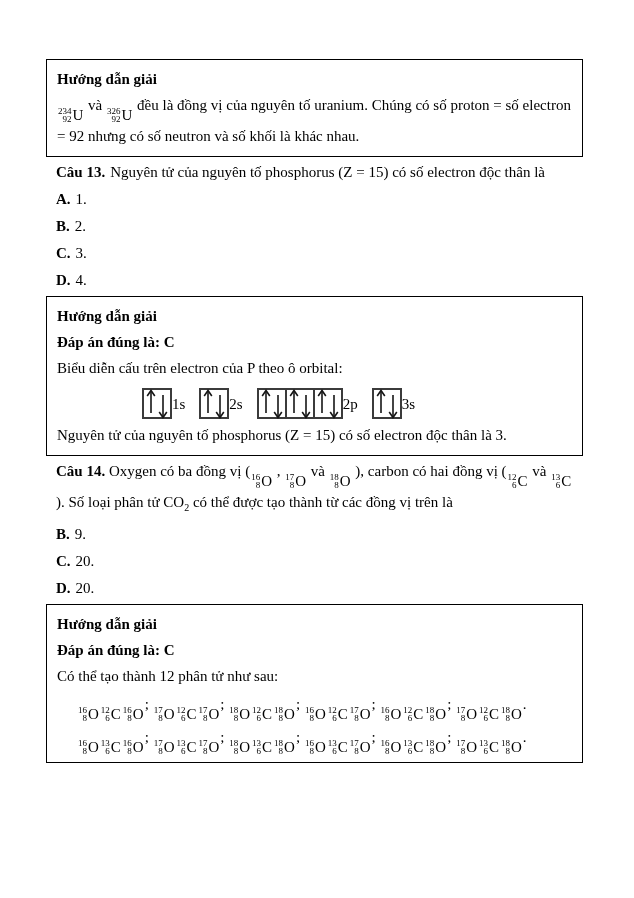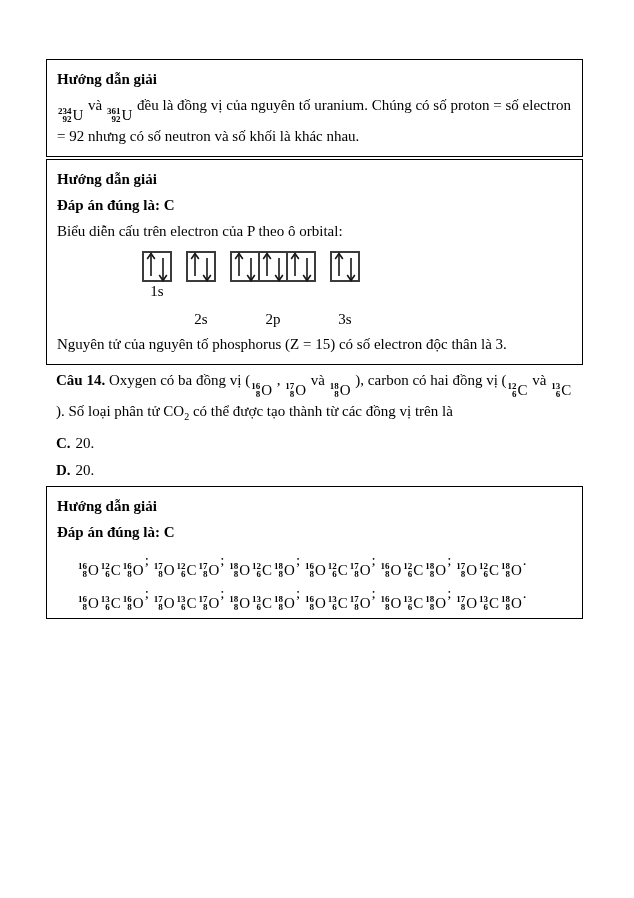--- a/index.html
+++ b/index.html
@@ -20,28 +20,28 @@
   p.line { margin:0; line-height:27px; }
   .box p.line { line-height:26px; }
   .bold { font-weight:bold; }
   .qtext { margin-left:5px; }
   .opt-text { margin-left:5px; }
 
   
   .iso { display:inline-flex; align-items:center; vertical-align:-4px; margin:0 1px; }
   .iso-stack {
     display:inline-flex; flex-direction:column; align-items:flex-end;
-    font-size:9px; line-height:8px; margin-right:1px;font-weight:bold;
+    font-size:9px; line-height:8px; margin-right:1px;
   }
   .iso-sym { font-size:15px; line-height:15px; }
 
   
   .orb-diagram { margin:7px 0 3px 85px; white-space:nowrap; }
-  .orb-group { display:inline-flex; flex-direction:column; align-items:center; vertical-align:top; }
-  .orb-group + .orb-group { margin-left:14px;gap:28px; }
+  .orb-group { display:inline-flex; flex-direction:row; align-items:center; vertical-align:top; }
+  .orb-group + .orb-group { margin-left:14px; }
   .orb-cells { display:flex; }
   .orb-cell {
     width:30px; height:31px; box-sizing:border-box;
     border:2px solid #3b3b3b; background:#fff;
     display:flex; align-items:center; justify-content:center; gap:2px;
   }
   .orb-cell + .orb-cell { margin-left:-2px; }
   .ar-svg { display:block; }
   .ar-up { transform:translateY(-2px); }
   .ar-down { transform:translateY(2px); }
@@ -59,27 +59,34 @@
   <div class="box">
     <p class="line bold">Hướng dẫn giải</p>
     <p class="line"><span class="iso">
           <span class="iso-stack">
             <span>234</span>
             <span>92</span>
           </span>
           <span class="iso-sym">U</span>
         </span> và <span class="iso">
           <span class="iso-stack">
-            <span>361</span>
+            <span>326</span>
             <span>92</span>
           </span>
           <span class="iso-sym">U</span>
         </span> đều là đồng vị của nguyên tố uranium. Chúng có số proton = số electron = 92 nhưng có số neutron và số khối là khác nhau.</p>
   </div>
 
+  <div class="flow">
+    <p class="line"><b>Câu 13.</b><span class="qtext">Nguyên tử của nguyên tố phosphorus (Z = 15) có số electron độc thân là</span></p>
+    <p class="line"><b class="opt-letter">A.</b><span class="opt-text">1.</span></p>
+    <p class="line"><b class="opt-letter">B.</b><span class="opt-text">2.</span></p>
+    <p class="line"><b class="opt-letter">C.</b><span class="opt-text">3.</span></p>
+    <p class="line"><b class="opt-letter">D.</b><span class="opt-text">4.</span></p>
+  </div>
 
   <div class="box">
     <p class="line bold">Hướng dẫn giải</p>
     <p class="line bold">Đáp án đúng là: C</p>
     <p class="line">Biểu diễn cấu trên electron của P theo ô orbital:</p>
     <div class="orb-diagram"><span class="orb-group">
           <span class="orb-cells">
             <span class="orb-cell">
               <svg width="10" height="26" viewBox="0 0 10 26" class="ar-svg ar-up">
                 <line x1="5" y1="2" x2="5" y2="24" stroke="#161616" stroke-width="1.6"></line>
@@ -183,27 +190,29 @@
               <span>6</span>
             </span>
             <span class="iso-sym">C</span>
           </span> và <span class="iso">
             <span class="iso-stack">
               <span>13</span>
               <span>6</span>
             </span>
             <span class="iso-sym">C</span>
           </span> ). Số loại phân tử CO<sub>2</sub> có thể được tạo thành từ các đồng vị trên là</span></p>
+    <p class="line"><b class="opt-letter">B.</b><span class="opt-text">9.</span></p>
     <p class="line"><b class="opt-letter">C.</b><span class="opt-text">20.</span></p>
     <p class="line"><b class="opt-letter">D.</b><span class="opt-text">20.</span></p>
   </div>
 
   <div class="box">
     <p class="line bold">Hướng dẫn giải</p>
     <p class="line bold">Đáp án đúng là: C</p>
+    <p class="line">Có thể tạo thành 12 phân tử như sau:</p>
     <p class="mol"><span class="iso">
           <span class="iso-stack">
             <span>16</span>
             <span>8</span>
           </span>
           <span class="iso-sym">O</span>
         </span><span class="iso">
           <span class="iso-stack">
             <span>12</span>
             <span>6</span>

